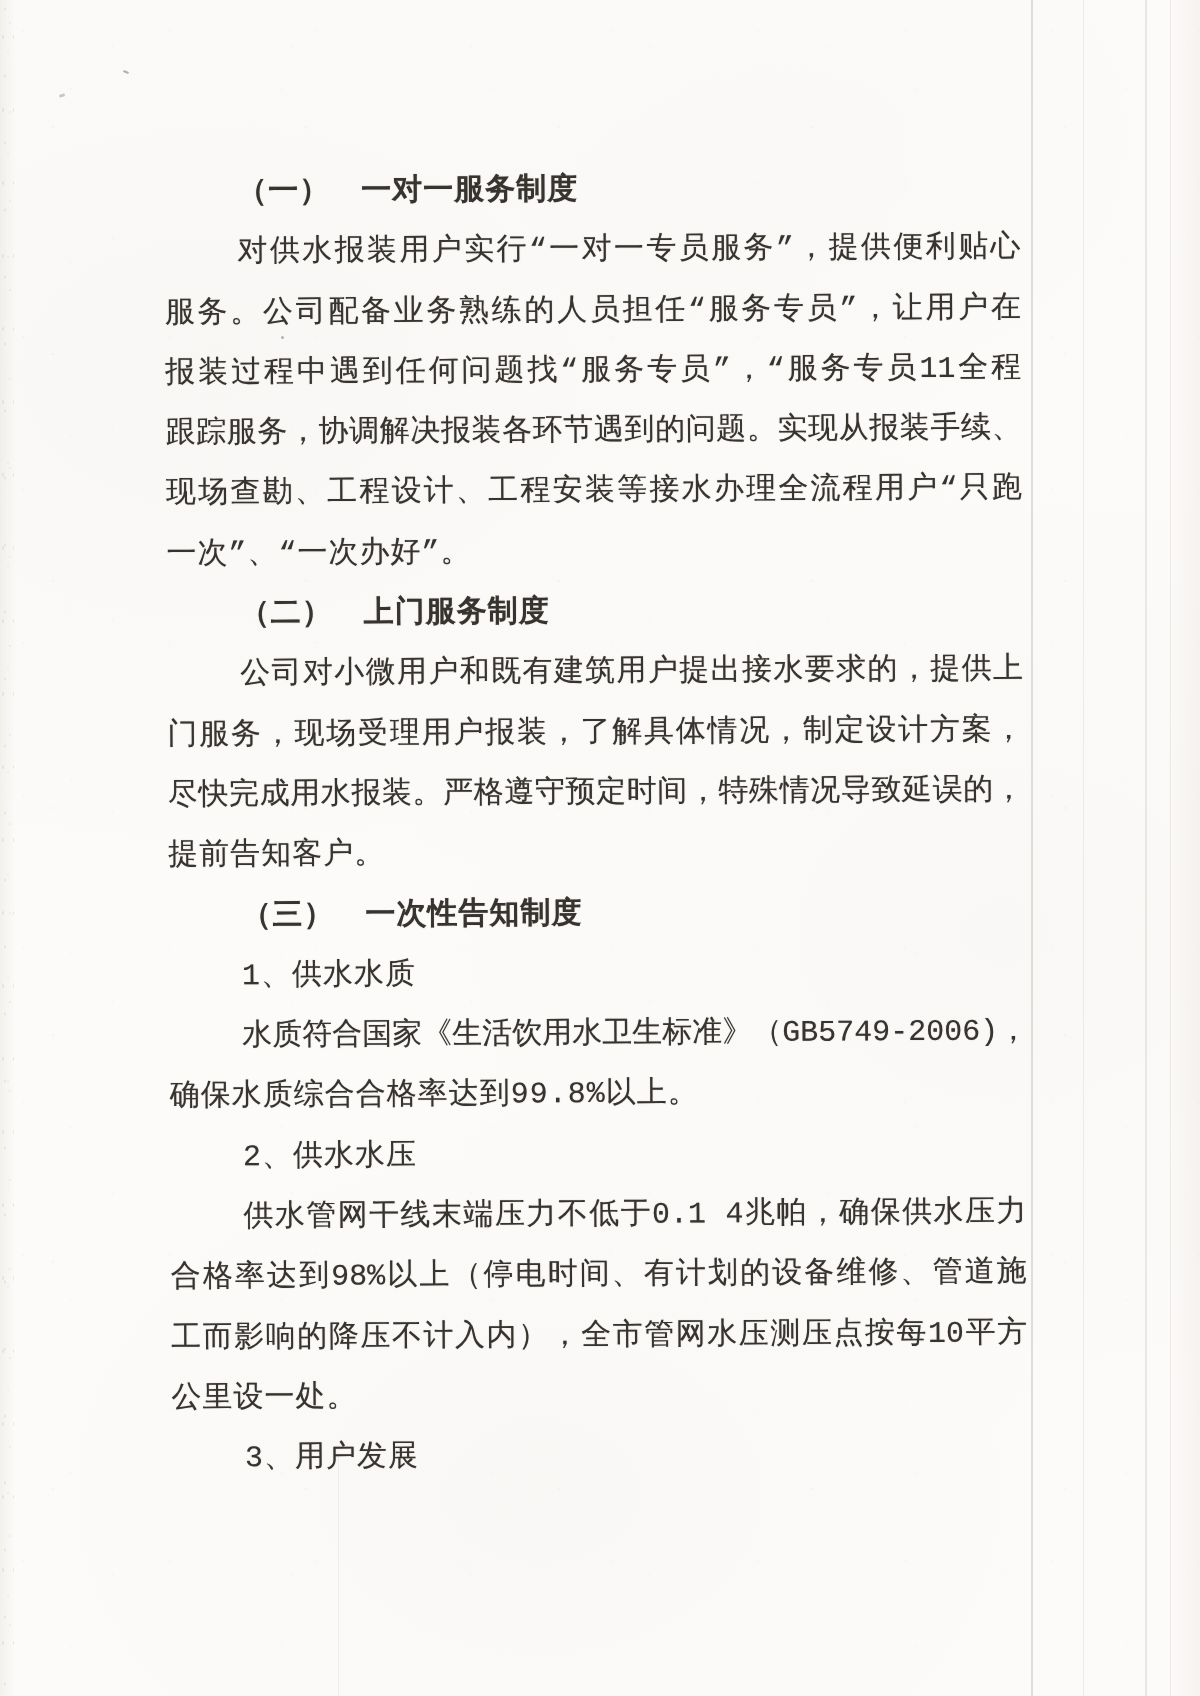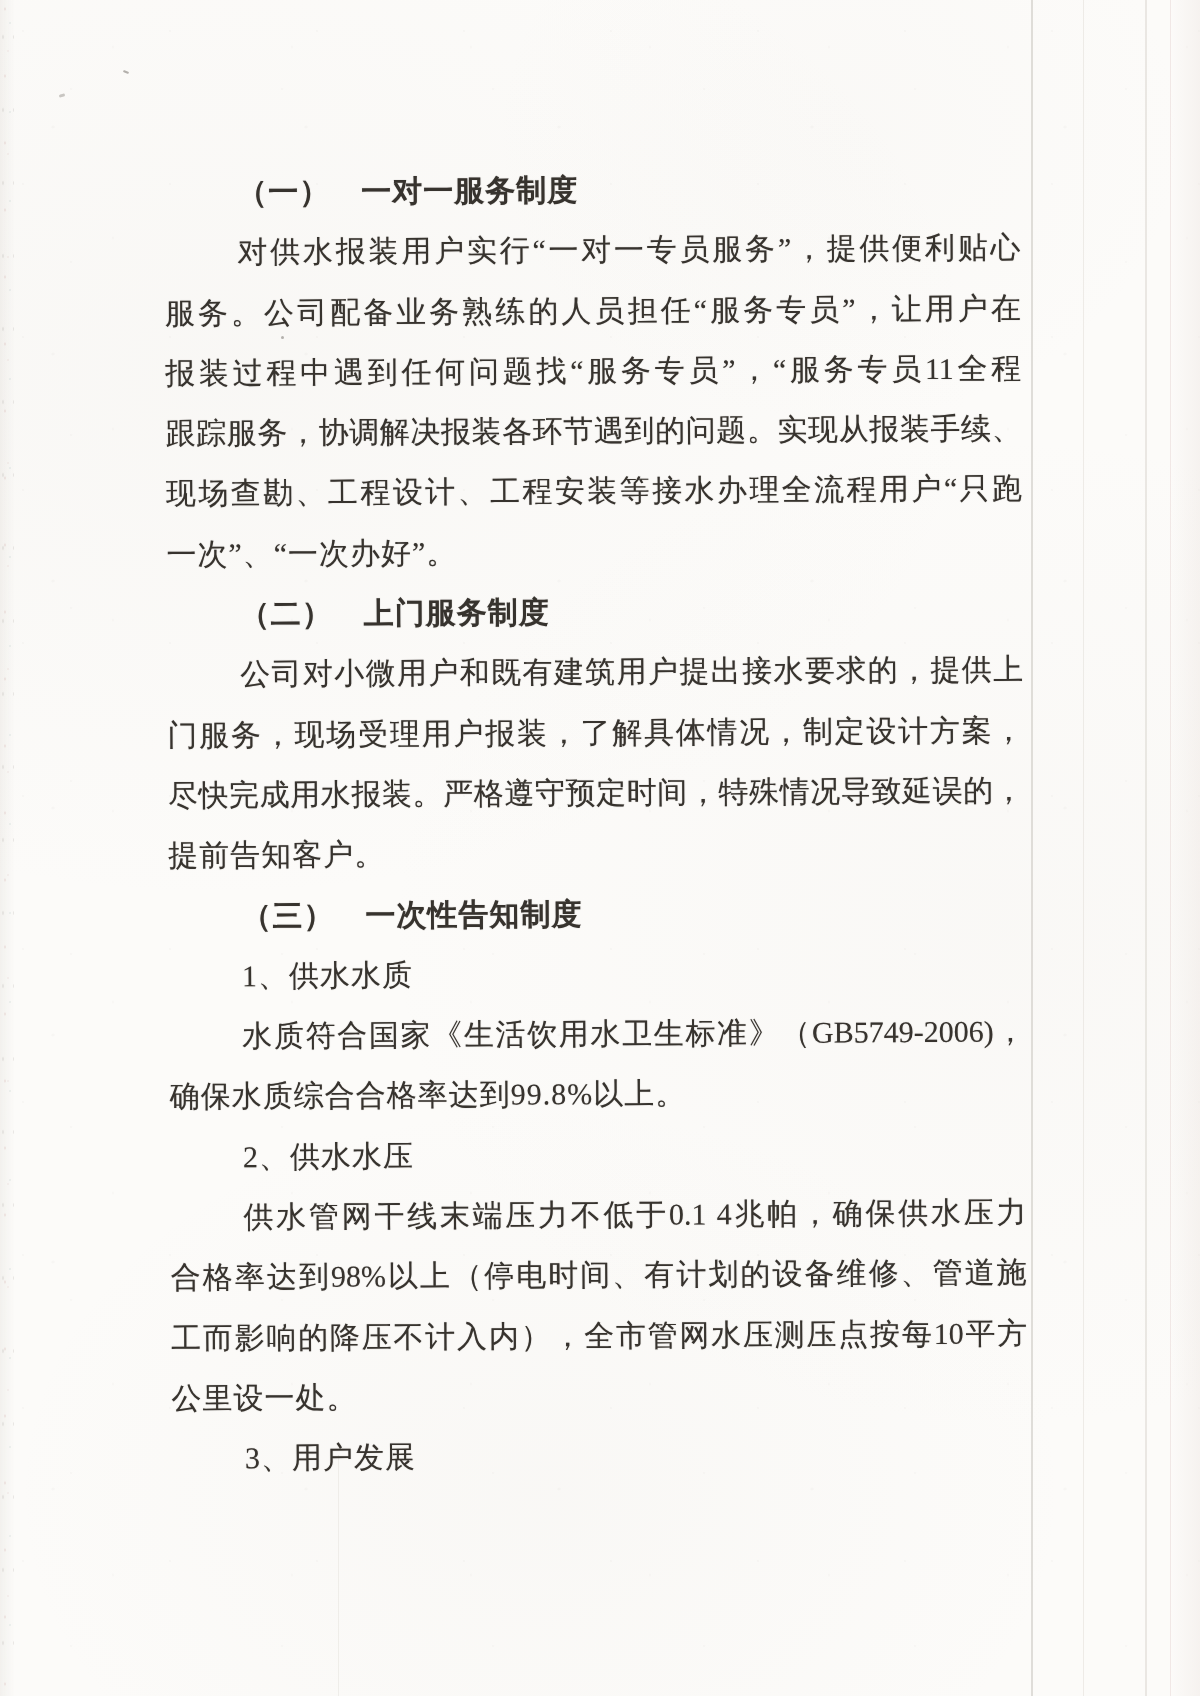--- a/index.html
+++ b/index.html
@@ -7,21 +7,21 @@
     position:relative;
     width:1200px;height:1696px;
     margin:0 auto;
     overflow:hidden;
     background-color:#fcfbf9;
     background-image:
       radial-gradient(1100px 760px at 18% 22%, rgba(205,200,192,.07), transparent 70%),
       radial-gradient(900px 720px at 84% 55%, rgba(208,202,194,.06), transparent 70%),
       radial-gradient(760px 560px at 45% 88%, rgba(200,195,186,.06), transparent 70%),
       radial-gradient(500px 420px at 70% 8%, rgba(210,204,196,.05), transparent 70%);
-    font-family:Liberation Serif, serif;
+    font-family:Liberation Mono, monospace;
   }
   
   .page::before{
     content:"";position:absolute;inset:0;pointer-events:none;
     background-image:
       radial-gradient(2px 2px at 23px 31px, rgba(165,158,150,.10), transparent 60%),
       radial-gradient(3px 2px at 71px 89px, rgba(150,145,138,.08), transparent 60%),
       radial-gradient(2px 3px at 113px 47px, rgba(170,162,152,.09), transparent 60%),
       radial-gradient(4px 3px at 53px 127px, rgba(158,152,144,.07), transparent 60%);
     background-size:147px 153px,211px 173px,179px 191px,253px 227px;

